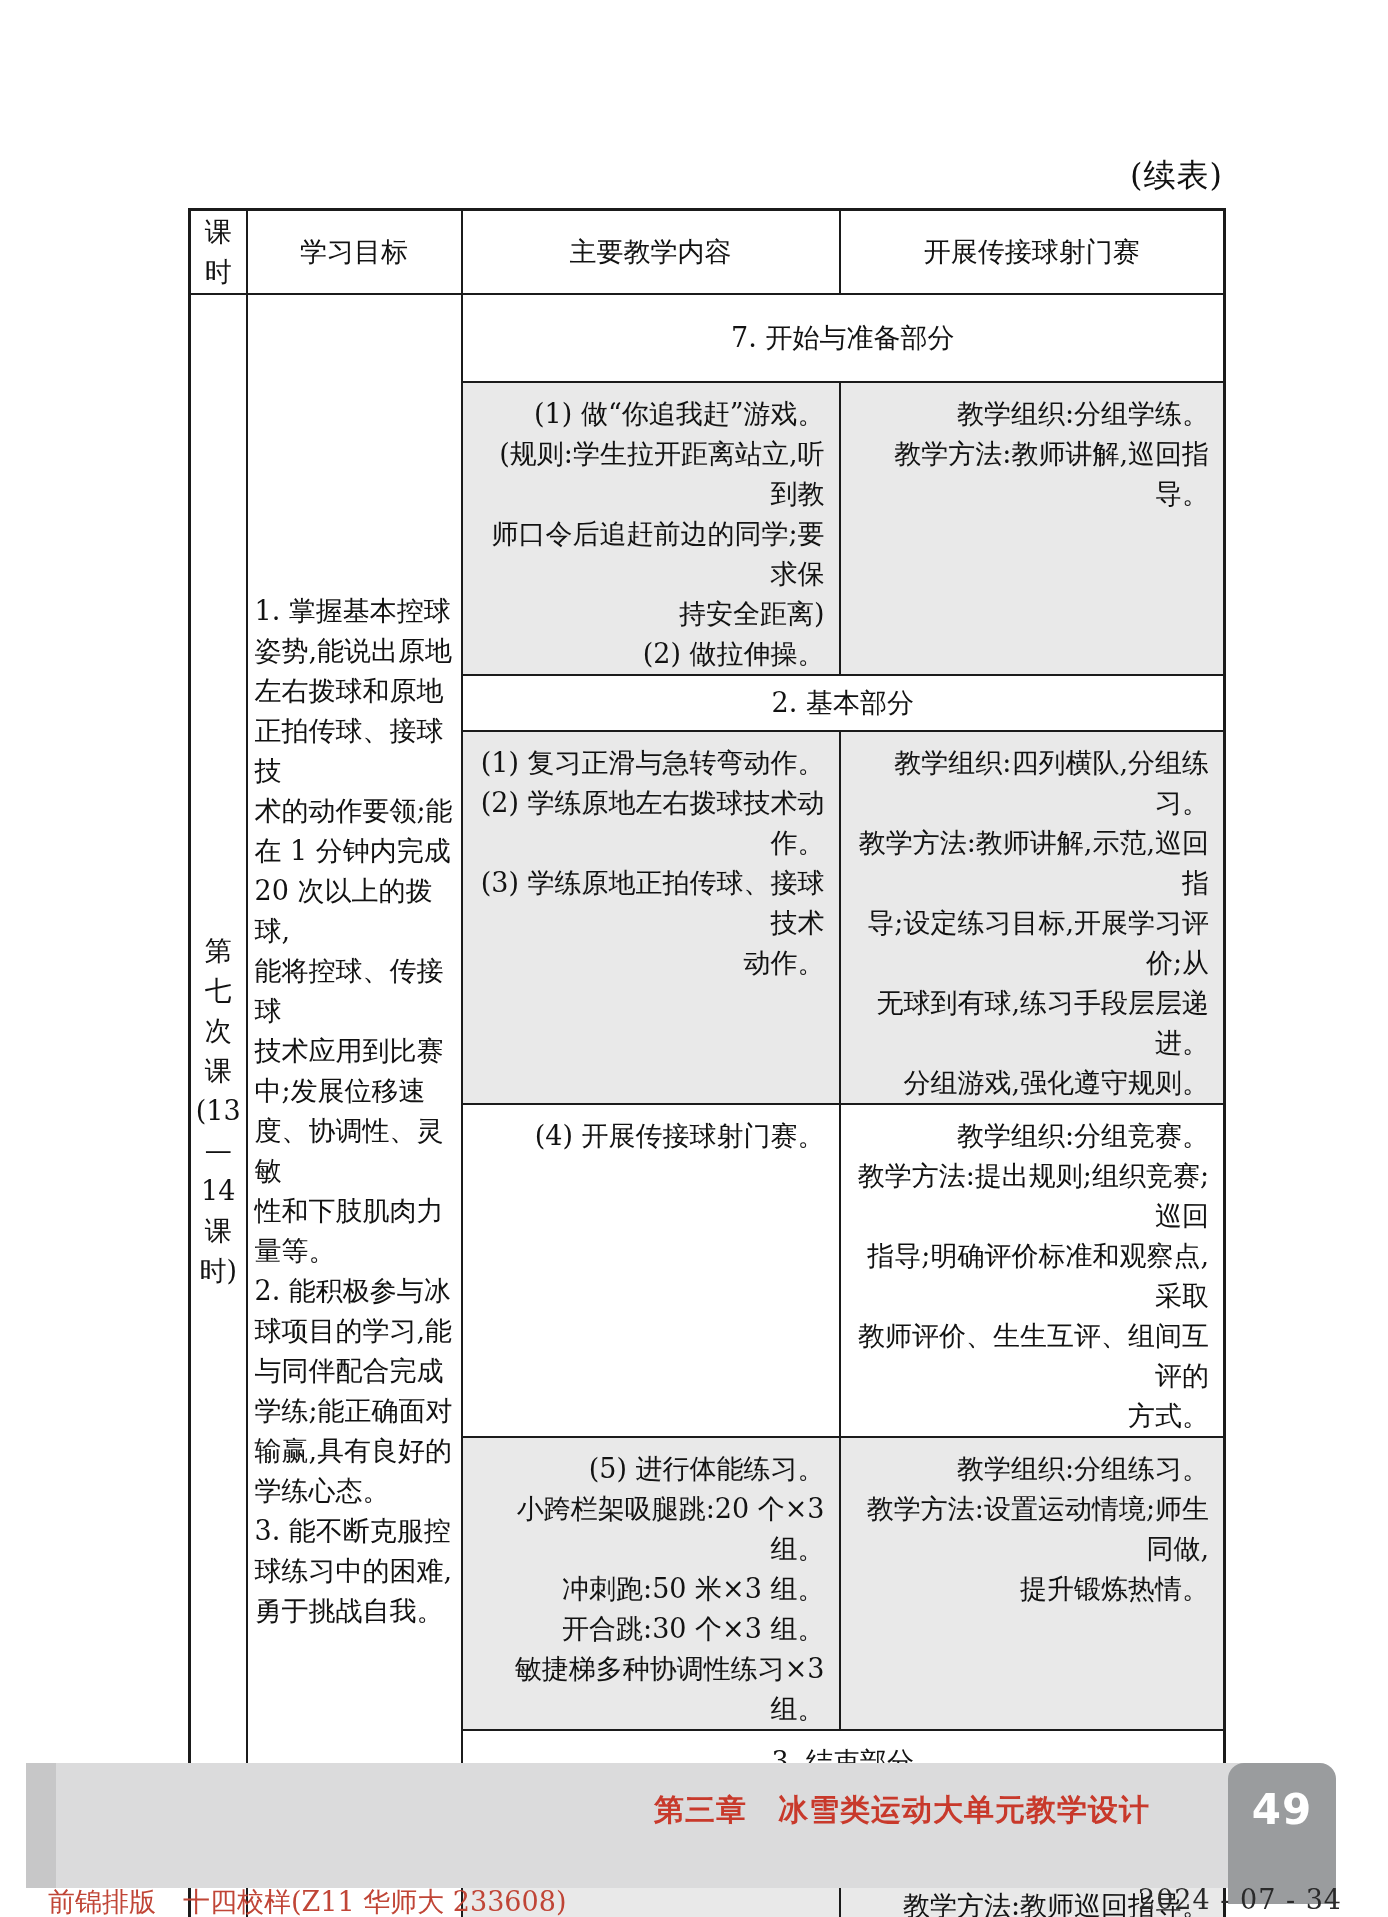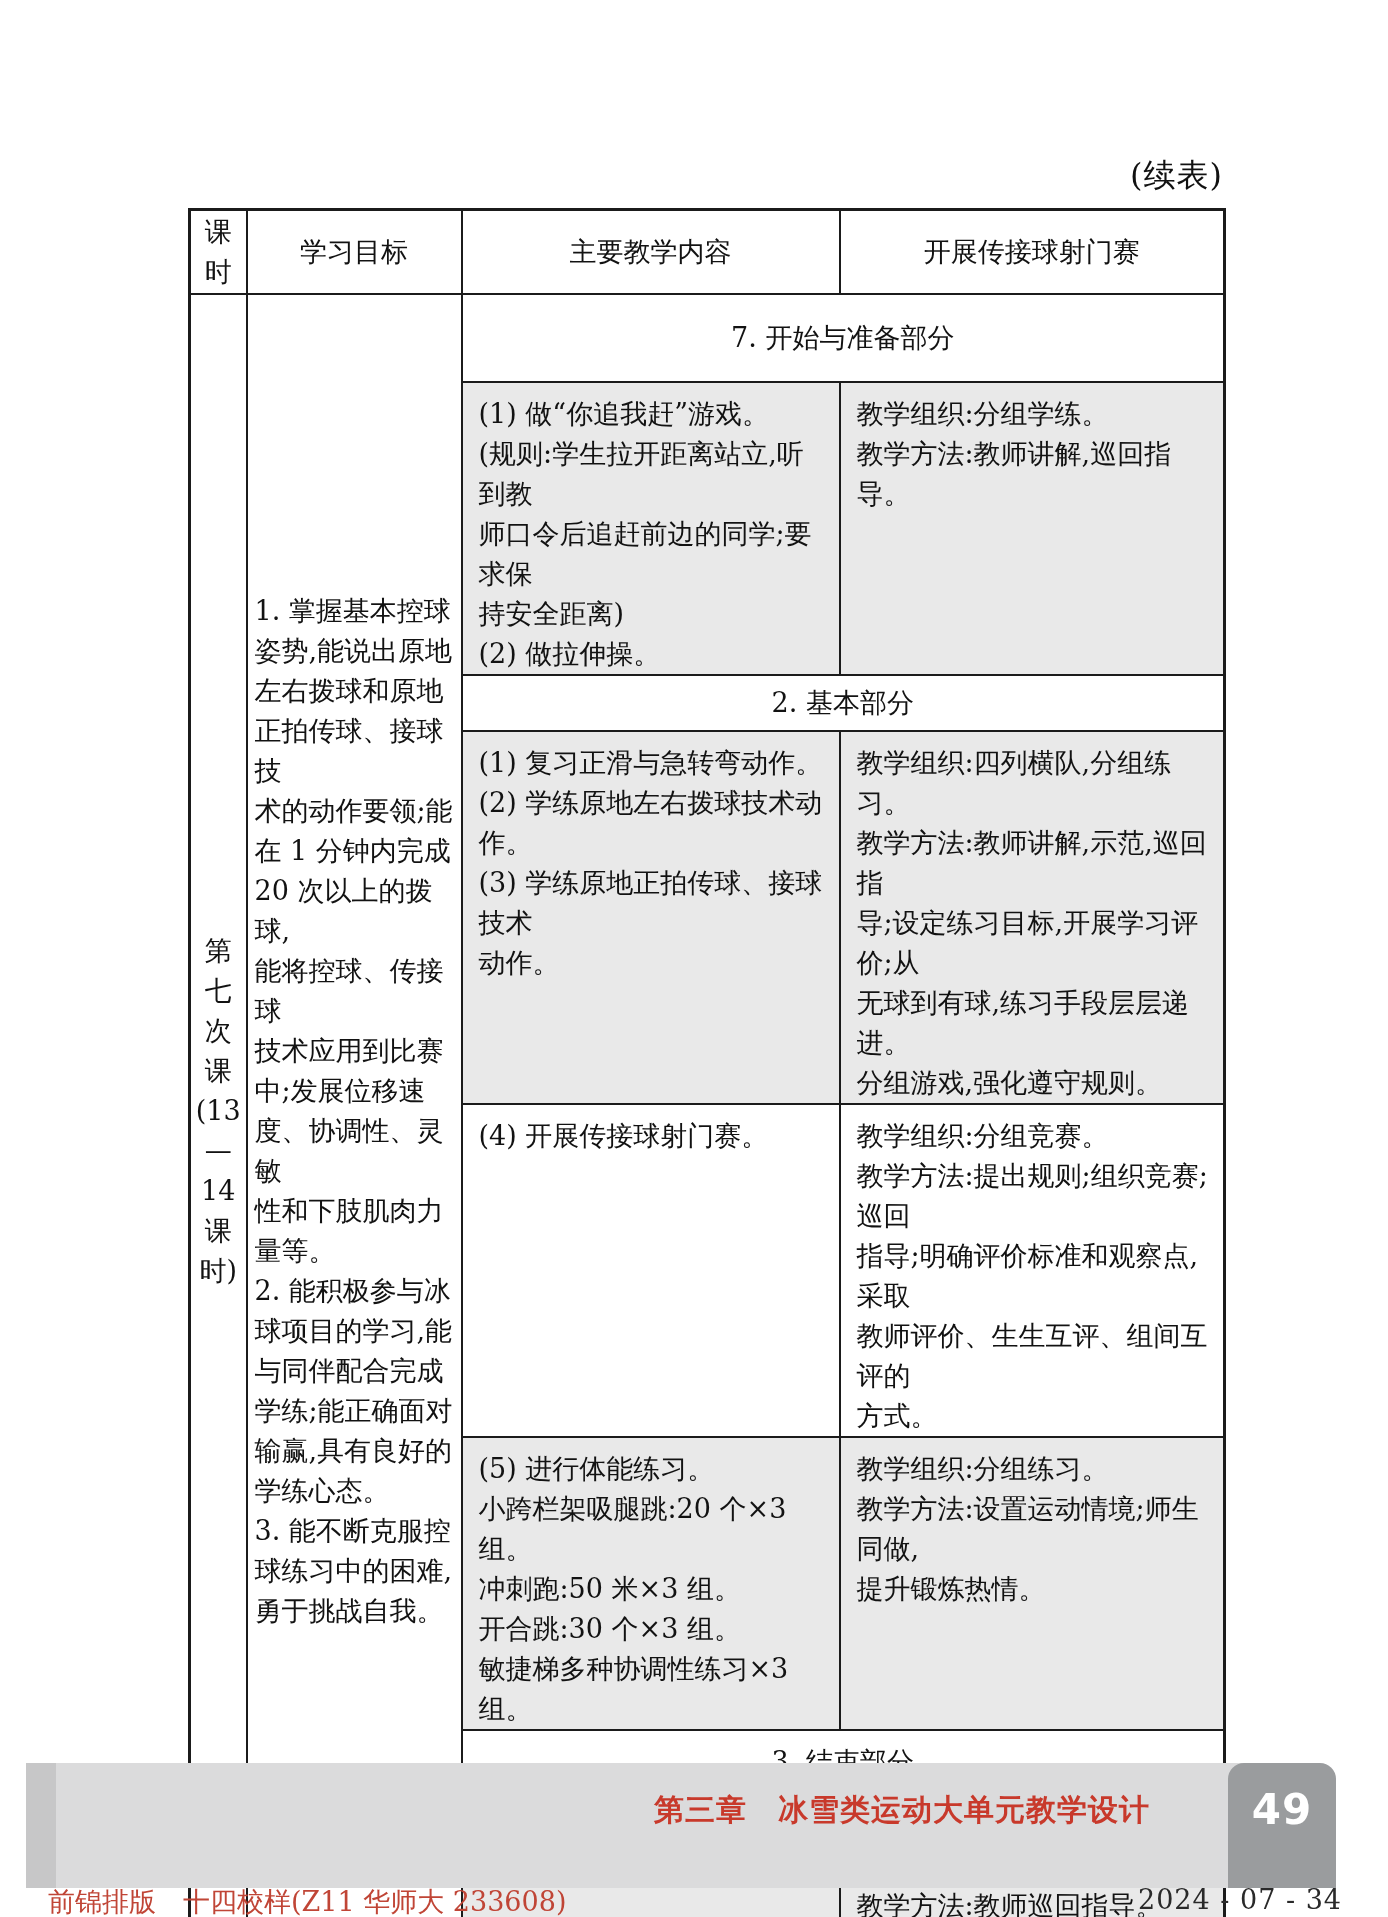--- a/index.html
+++ b/index.html
@@ -33,35 +33,35 @@
   tr.h-r2{height:190px;}
   tr.h-r3{height:202px;margin-top:7px;}
   tr.h-r4{height:205px;margin-top:35px;}
   tr.h-s3{height:64px;}
   tr.h-r5{height:100px;}
   th.hc{ text-align:center;vertical-align:middle;font-size:28px;}
   td.section{ text-align:center;vertical-align:middle;font-size:28px;background:#ffffff;}
   td.period{ text-align:center;vertical-align:middle;white-space:pre-line;padding:0 2px;}
   td.goals{ vertical-align:middle;white-space:pre-line;padding:0 7px;text-align:left;}
   td.content,td.method{
-    vertical-align:top;white-space:pre-line;text-align:left;
+    vertical-align:top;white-space:pre-line;text-align:right;
     padding:11px 14px 0 16px;
   }
   td.shade{background:#e9e9e9;}
   
   .footer-band{
     position:absolute;left:30px;top:1763px;width:1286px;height:125px;
     background:#dbdbdc;
   }
   .footer-accent{
     position:absolute;left:26px;top:1763px;width:30px;height:125px;
     background:#c7c7c8;
   }
   .page-tab{
-    position:absolute;left:1228px;top:1763px;width:108px;height:125px;
+    position:absolute;left:1228px;top:1763px;width:108px;height:141px;
     background:#9a9c9e;border-radius:16px 16px 0 0;
     display:flex;justify-content:center;align-items:flex-start;
   }
   .page-num{
     font-family:"DejaVu Sans","Liberation Sans",sans-serif;
     font-size:42px;font-weight:bold;color:#ffffff;margin-top:22px;letter-spacing:1px;
   }
   .chapter-title{
     position:absolute;top:1790px;right:238px;
     font-family:"DejaVu Sans","Liberation Sans",sans-serif;

